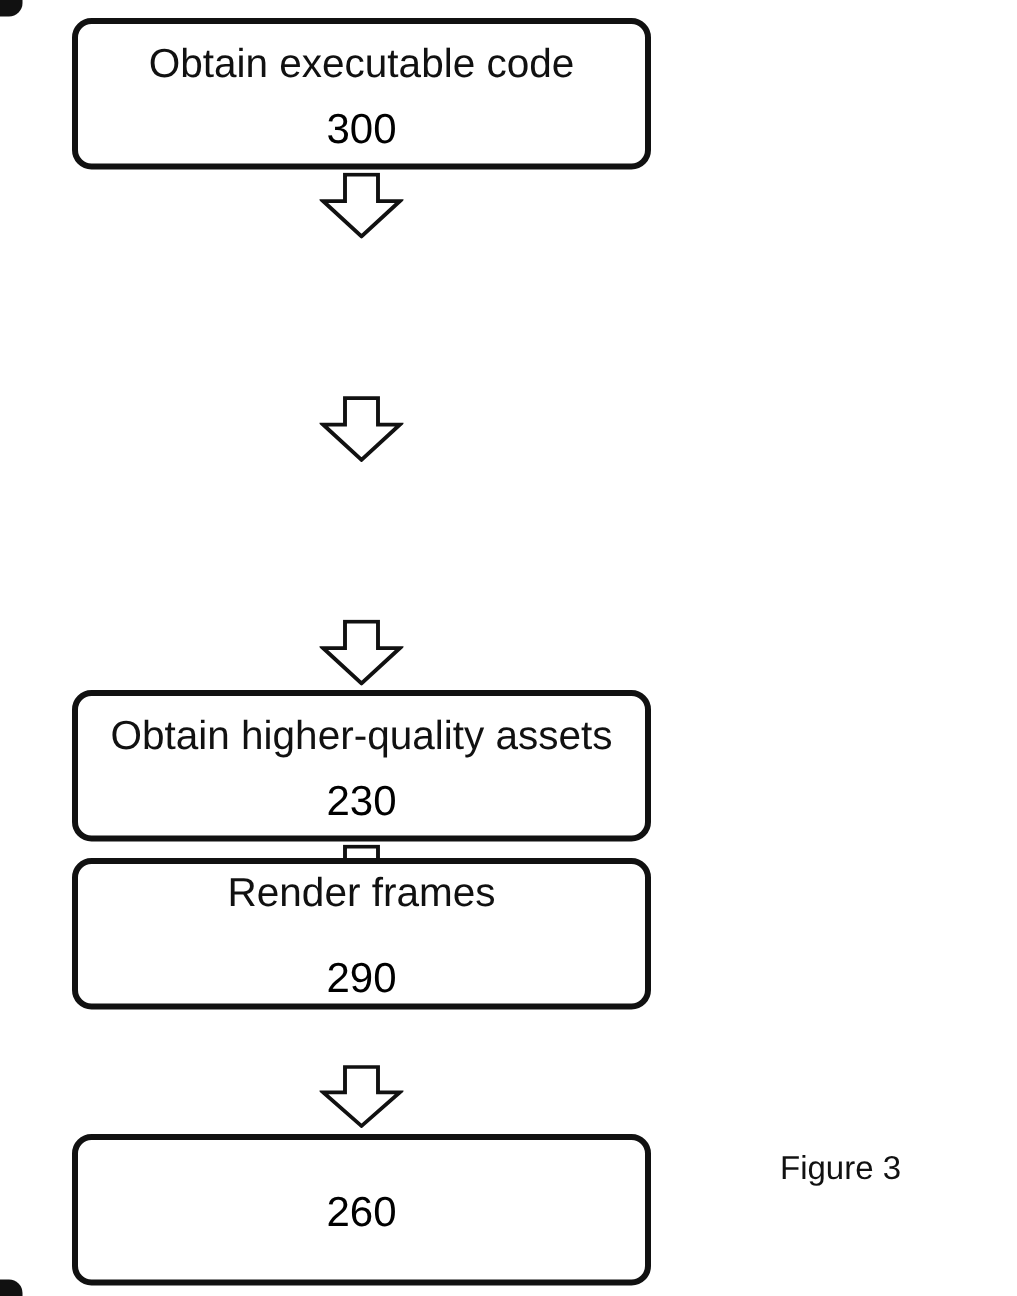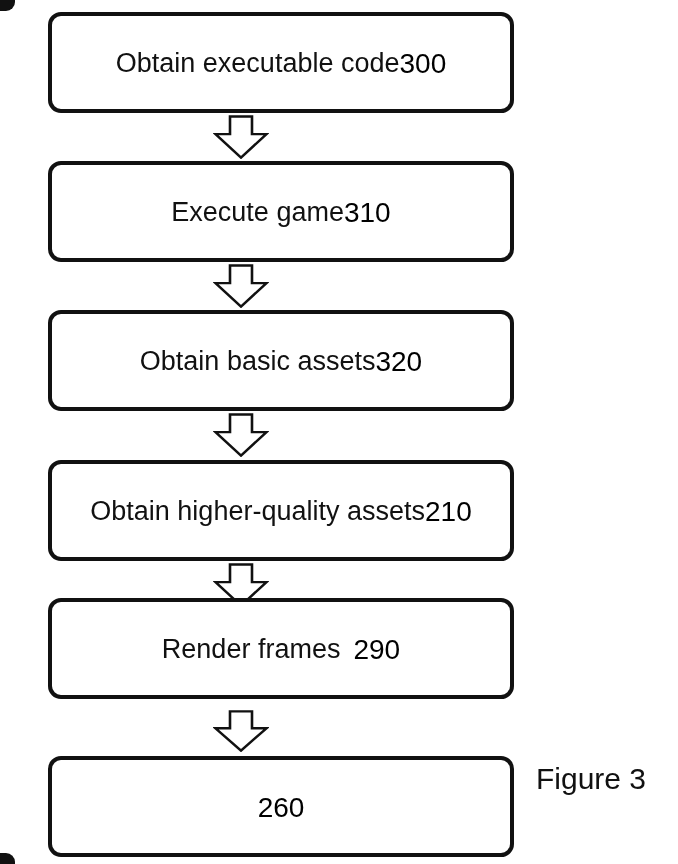--- a/index.html
+++ b/index.html
@@ -12,68 +12,68 @@
     width: 678px;
     height: 864px;
     background: #ffffff;
     overflow: hidden;
     font-family: "Liberation Sans", sans-serif;
     color: #111111;
   }
   .flow-box {
     position: absolute;
     left: 48px;
-    width: 466px;
+    width: 386px;
     height: 101px;
     box-sizing: border-box;
     border: 4px solid #111111;
     border-radius: 13px;
     background: #ffffff;
     display: flex;
-    flex-direction: row;
+    flex-direction: column;
     align-items: center;
     justify-content: center;
     padding-top: 2px;
   }
   .flow-box .step-label {
     font-size: 27px;
     line-height: 43px;
     white-space: nowrap;
     color: #111111;
   }
   .flow-box .step-number {
     font-size: 28px;
     line-height: 43px;
     color: #000000;
   }
   .box-0 { top: 12px; }
   .box-1 { top: 161px; }
   .box-2 { top: 310px; }
   .box-3 { top: 460px; }
-  .box-4 { top: 598px; gap: 13px; }
+  .box-4 { top: 572px; gap: 13px; }
   .box-5 { top: 756px; }
 
   .flow-arrow {
     position: absolute;
     left: 213px;
     width: 56px;
     height: 44px;
   }
   .arrow-0 { top: 115px; }
   .arrow-1 { top: 264px; }
   .arrow-2 { top: 413px; }
   .arrow-3 { top: 563px; }
   .arrow-4 { top: 710px; height: 42px; }
   .flow-arrow svg { display: block; width: 100%; height: 100%; }
 
   .figure-label {
     position: absolute;
-    left: 536px;
+    left: 520px;
     top: 761px;
-    font-size: 30px;
+    font-size: 22px;
     line-height: 36px;
     color: #111111;
     white-space: nowrap;
   }
 
   .edge-artifact {
     position: absolute;
     width: 24px;
     height: 28px;
     background: #111111;
@@ -94,45 +94,37 @@
     <span class="step-label">Obtain executable code</span>
     <span class="step-number">300</span>
   </div>
 
   <div class="flow-arrow arrow-0">
     <svg viewBox="0 0 56 46" preserveAspectRatio="none">
       <polygon points="17,1.5 39,1.5 39,20 53.5,20 28,44.5 2.5,20 17,20" fill="#ffffff" stroke="#111111" stroke-width="2.6" stroke-linejoin="miter"></polygon>
     </svg>
   </div>
 
-  <div class="flow-box box-1">
-    <span class="step-label">Execute game</span>
-    <span class="step-number">310</span>
-  </div>
 
   <div class="flow-arrow arrow-1">
     <svg viewBox="0 0 56 46" preserveAspectRatio="none">
       <polygon points="17,1.5 39,1.5 39,20 53.5,20 28,44.5 2.5,20 17,20" fill="#ffffff" stroke="#111111" stroke-width="2.6" stroke-linejoin="miter"></polygon>
     </svg>
   </div>
 
-  <div class="flow-box box-2">
-    <span class="step-label">Obtain basic assets</span>
-    <span class="step-number">320</span>
-  </div>
 
   <div class="flow-arrow arrow-2">
     <svg viewBox="0 0 56 46" preserveAspectRatio="none">
       <polygon points="17,1.5 39,1.5 39,20 53.5,20 28,44.5 2.5,20 17,20" fill="#ffffff" stroke="#111111" stroke-width="2.6" stroke-linejoin="miter"></polygon>
     </svg>
   </div>
 
   <div class="flow-box box-3">
     <span class="step-label">Obtain higher-quality assets</span>
-    <span class="step-number">210</span>
+    <span class="step-number">230</span>
   </div>
 
   <div class="flow-arrow arrow-3">
     <svg viewBox="0 0 56 46" preserveAspectRatio="none">
       <polygon points="17,1.5 39,1.5 39,20 53.5,20 28,44.5 2.5,20 17,20" fill="#ffffff" stroke="#111111" stroke-width="2.6" stroke-linejoin="miter"></polygon>
     </svg>
   </div>
 
   <div class="flow-box box-4">
     <span class="step-label">Render frames</span>

